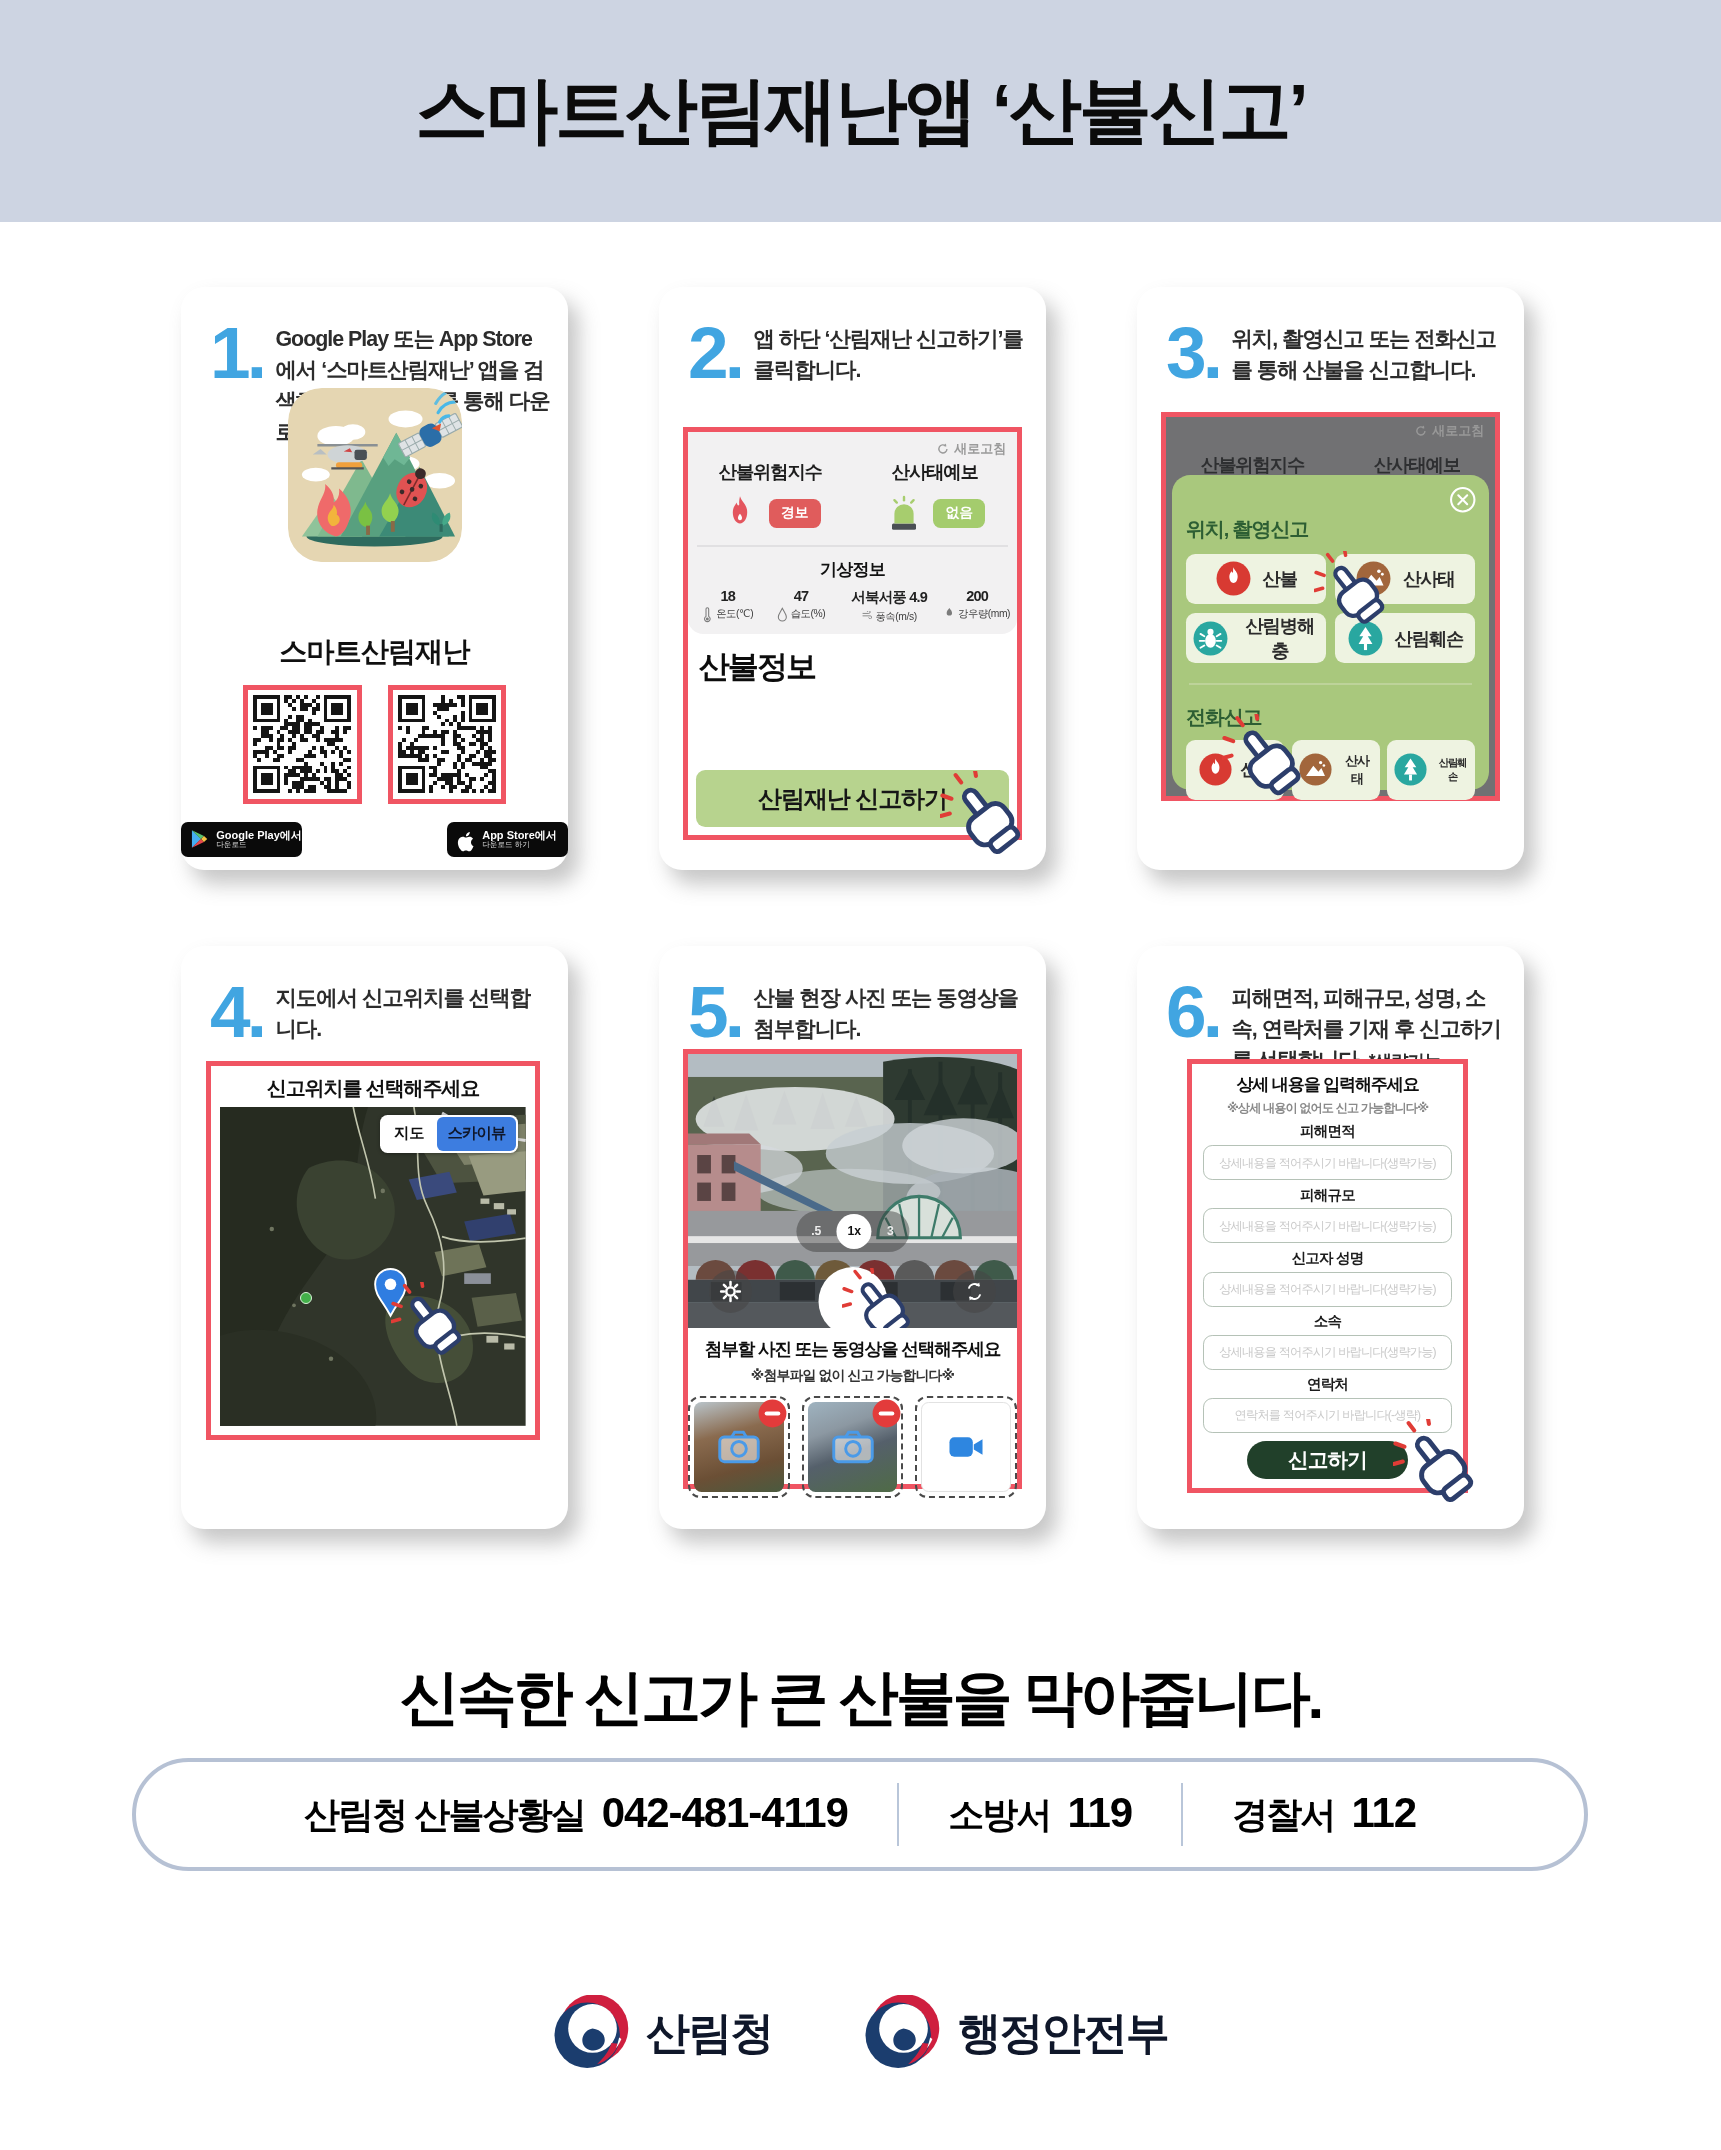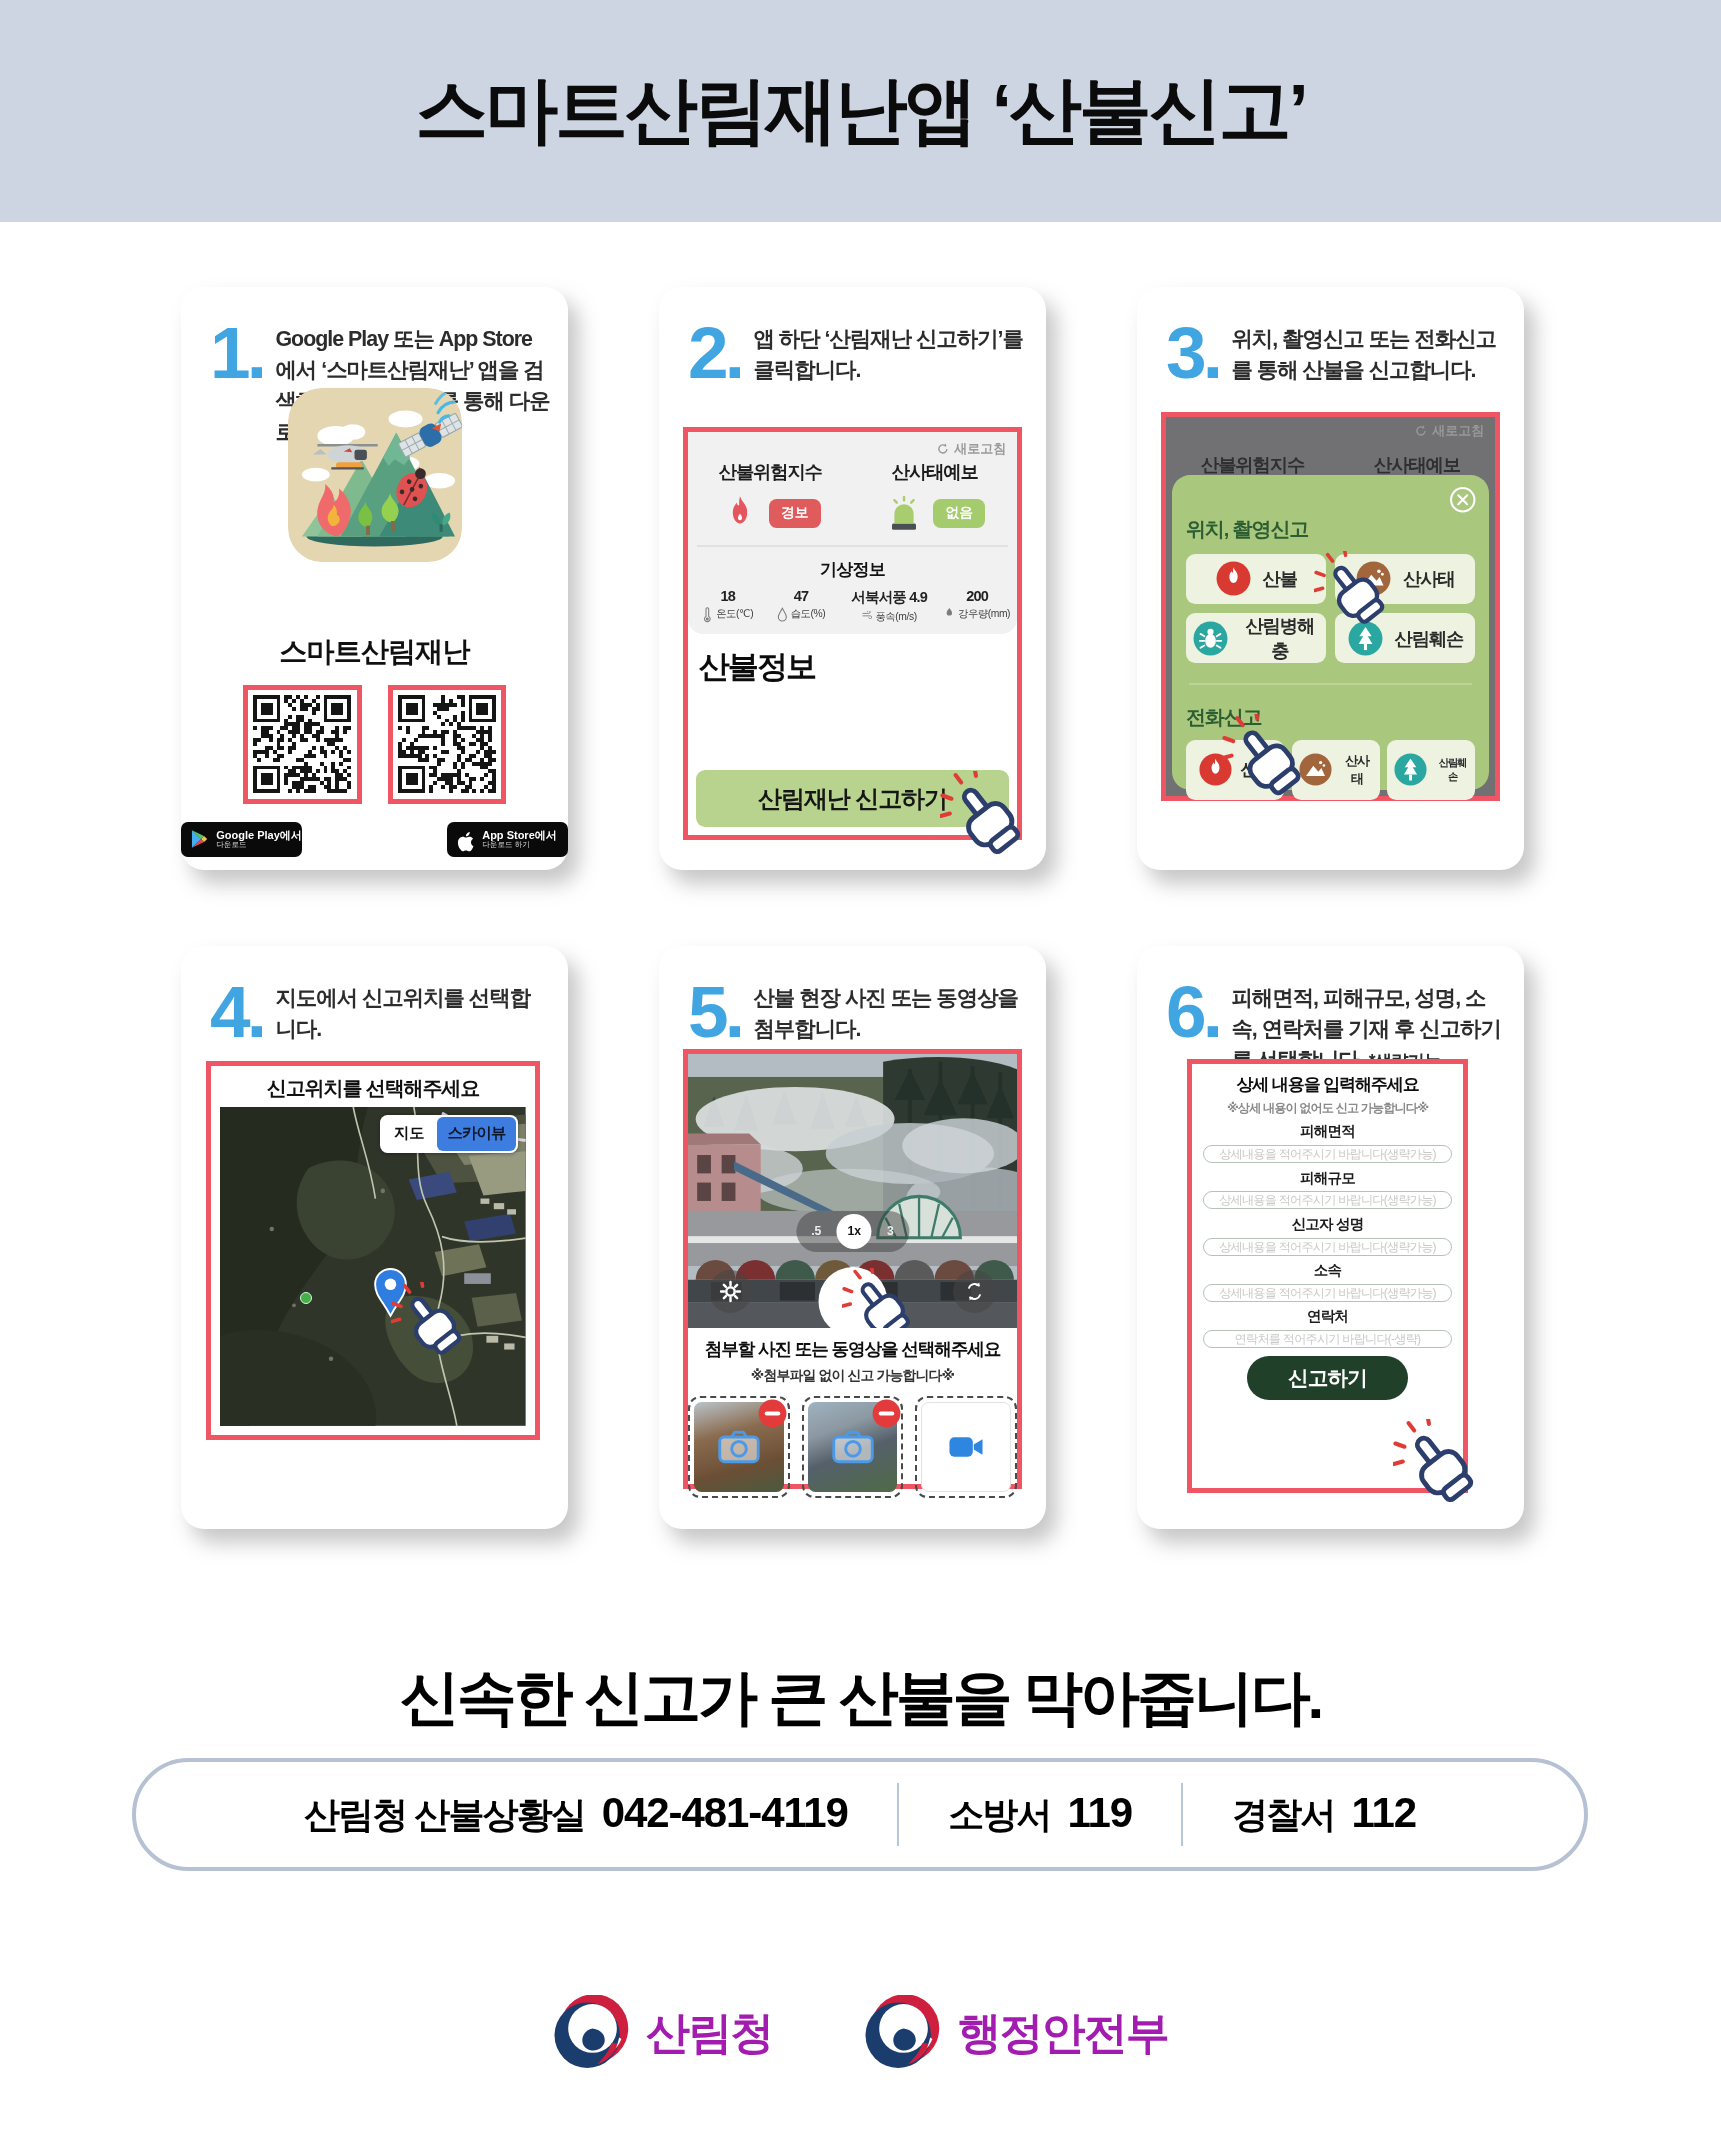--- a/index.html
+++ b/index.html
@@ -147,21 +147,21 @@
   .vidic{position:absolute;left:50%;top:50%;transform:translate(-50%,-50%);width:35px;height:24px}
   .minus{position:absolute;top:-3.1px;right:-3.1px;width:29px;height:29px}
 
   
   #panel6{left:50px;top:113px;width:281px;height:434px;text-align:center;padding:9.2px 10.7px;
           display:flex;flex-direction:column}
   .ftitle{font-size:17px;font-weight:800;letter-spacing:-1.1px;color:#0e0e0e}
   .fnote{font-size:12.2px;font-weight:700;color:#8a8a8a;margin-top:3.8px;letter-spacing:-0.9px}
   .fgroup{margin-top:5.4px}
   .flabel{font-size:14.5px;font-weight:800;color:#1c1c1c;letter-spacing:-0.8px}
-  .finput{margin-top:3.8px;width:100%;height:18px;border:1.5px solid #b5c2b7;border-radius:9.2px;
+  .finput{margin-top:3.8px;width:100%;height:35px;border:1.5px solid #b5c2b7;border-radius:9.2px;
           box-sizing:border-box;text-align:center;font-size:12.2px;color:#444;font-family:inherit;
           background:#fff;outline:none}
   .finput::placeholder{color:#c9c9c9;letter-spacing:-0.8px}
   .submit{margin:8.4px auto 0;width:161px;height:44px;border:none;background:#21402a;color:#fff;
           font-size:20.6px;font-weight:800;border-radius:764px;font-family:inherit;letter-spacing:-0.8px}
   #hand6{right:-27.5px;bottom:-29px;width:98px;height:98px}
 
   
   .headline{position:absolute;left:0;width:100%;top:1658px;text-align:center;font-size:60px;
             font-weight:900;color:#000;letter-spacing:-3.1px}
@@ -170,21 +170,21 @@
            align-items:center;justify-content:center}
   .cgroup{display:flex;align-items:baseline;gap:17px;padding:0 49px;white-space:nowrap}
   .clabel{font-size:36px;font-weight:700;color:#000;letter-spacing:-1.9px}
   .cnumber{font-size:42px;font-weight:900;color:#000;letter-spacing:-1.1px}
   .csep{width:2.3px;height:63px;background:#b9c6d9;align-self:center}
   .logos{position:absolute;top:1995px;left:0;width:100%;display:flex;justify-content:center;
          align-items:center;gap:92px}
   .logo{display:flex;align-items:center;gap:17px}
   .lemblem{width:76px;height:76px}
   .lemblem svg{width:100%;height:100%;display:block}
-  .lname{font-size:44px;font-weight:800;color:#a21caf;letter-spacing:-1.9px}
+  .lname{font-size:44px;font-weight:800;color:#0f172a;letter-spacing:-1.9px}
 </style>
 </head>
 <body>
 
 <div class="header">
   <h1>스마트산림재난앱 ‘산불신고’</h1>
 </div>
 
 <div class="card" id="card1">
   <div class="step">

